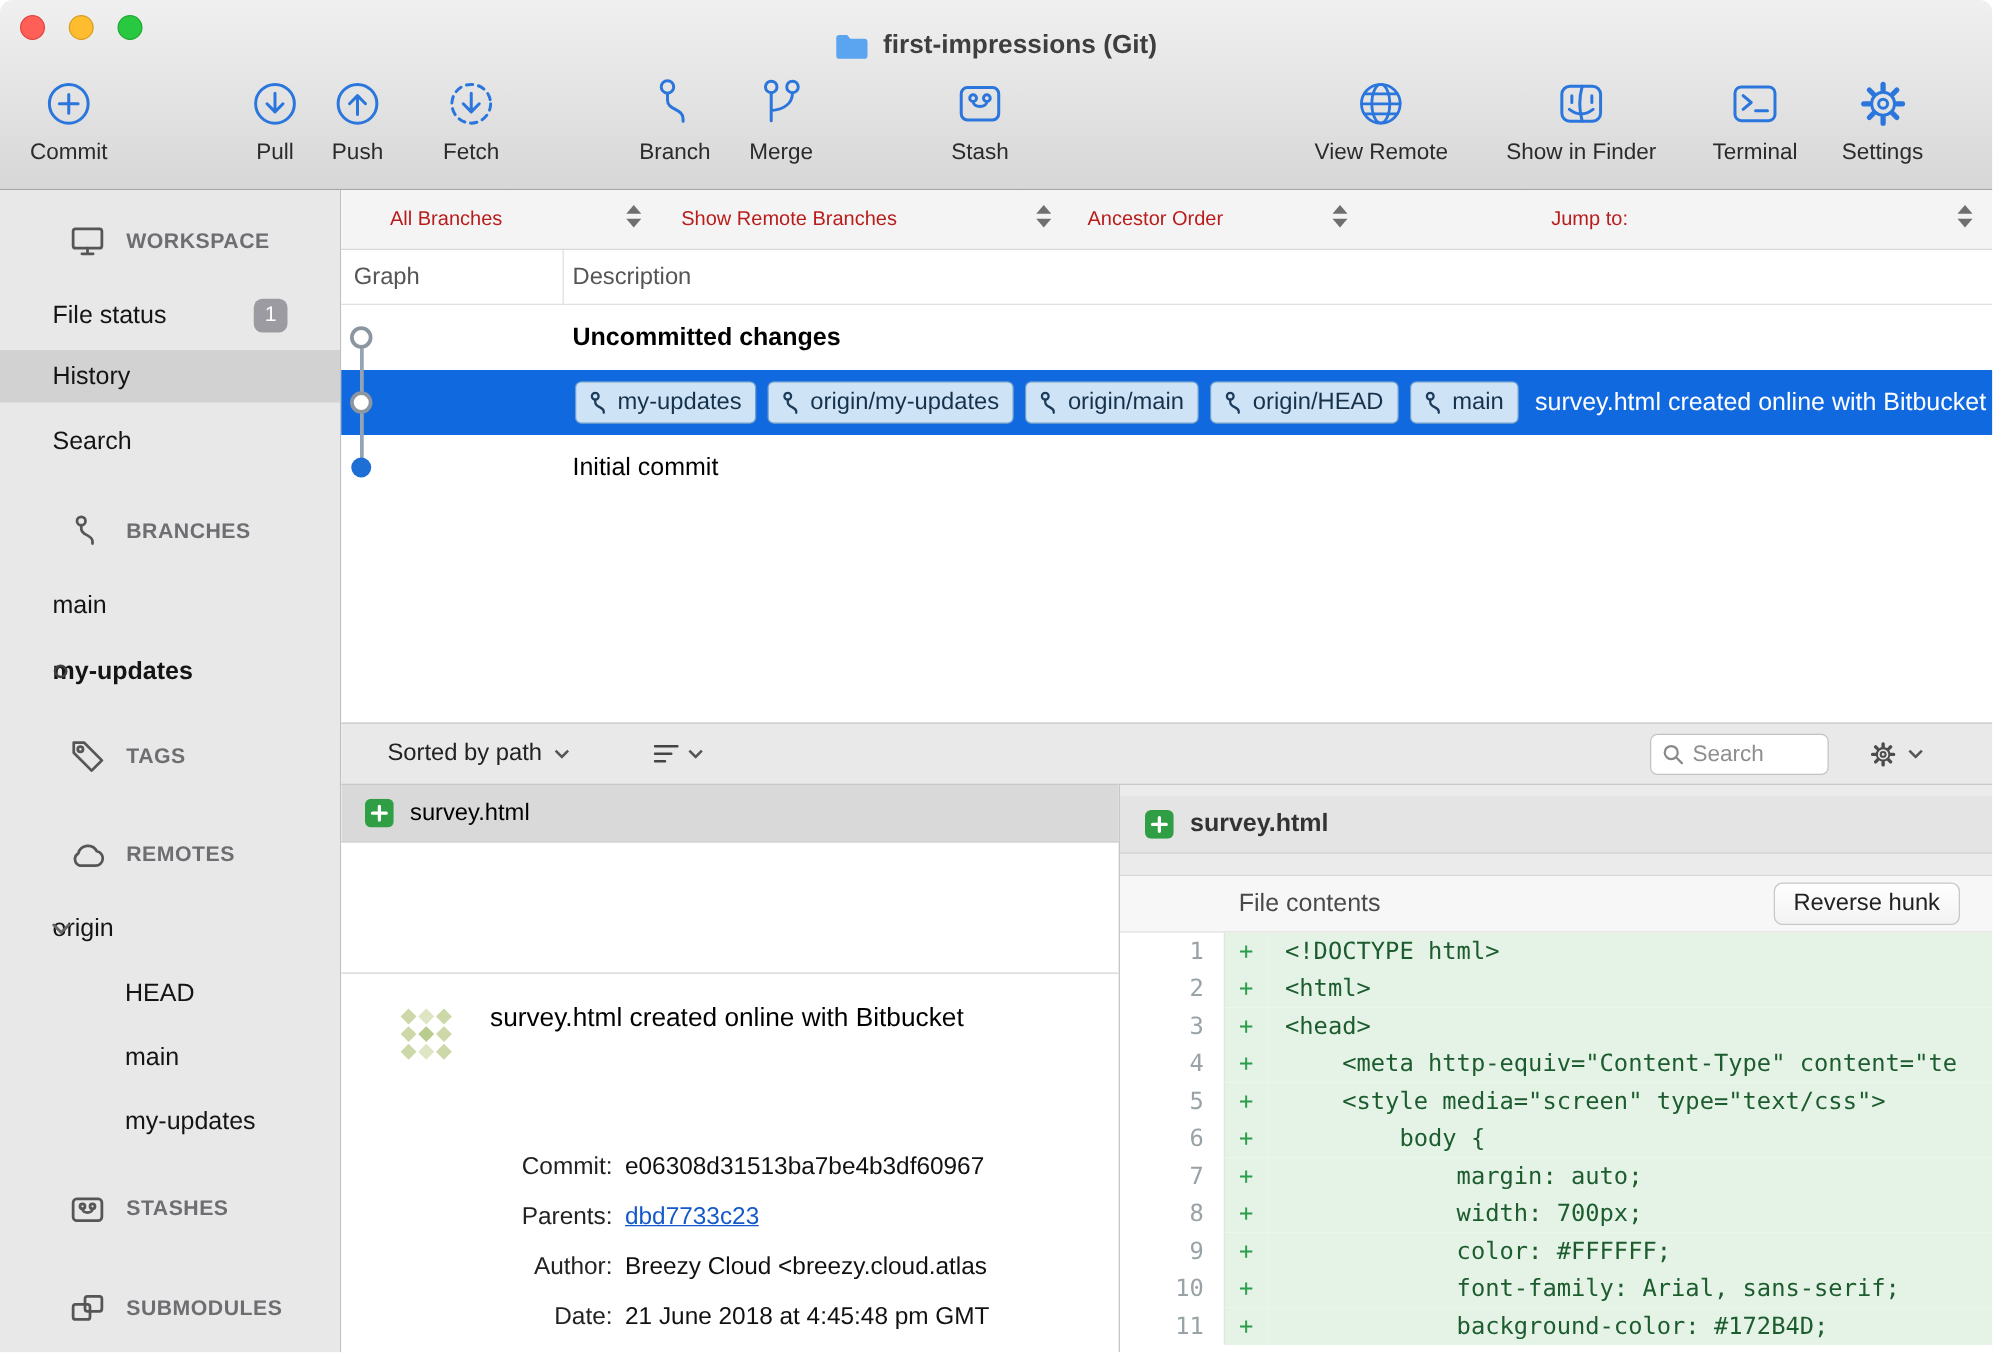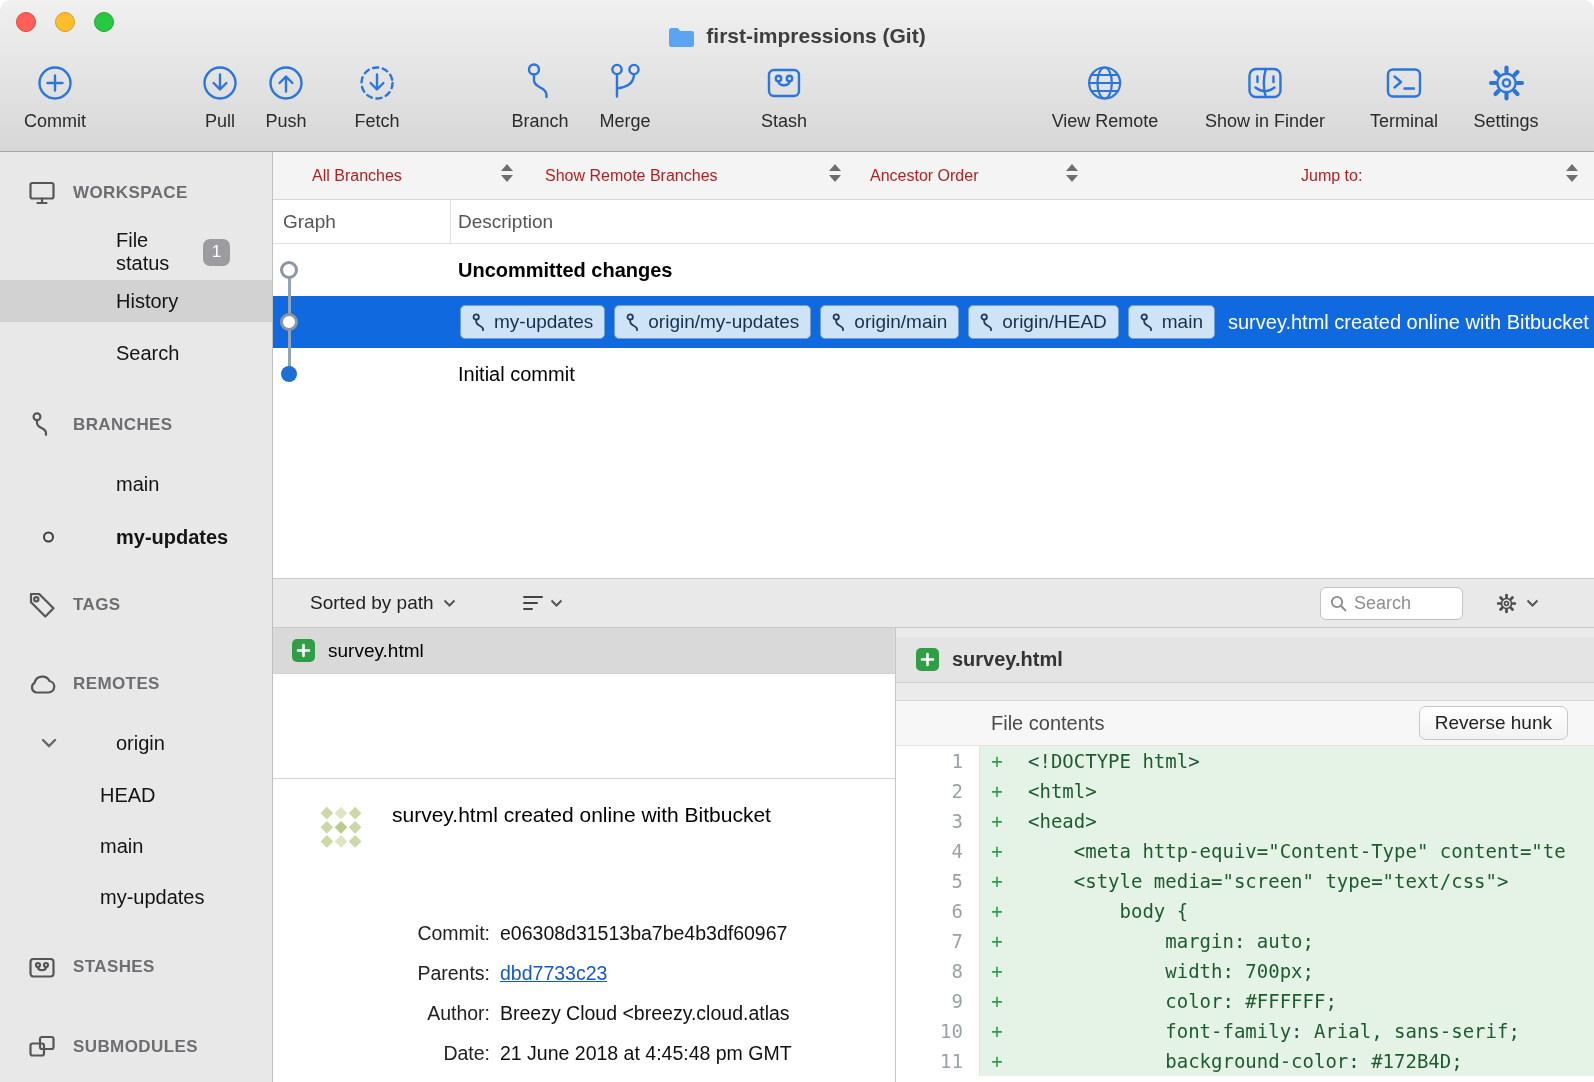--- a/index.html
+++ b/index.html
@@ -23,23 +23,23 @@
   .toolbar { position:absolute; top:48px; left:0; right:0; height:104px; }
   .tool { position:absolute; top:10px; transform:translateX(-50%); display:flex;
           flex-direction:column; align-items:center; cursor:default; }
   .ticon { height:50px; display:flex; align-items:center; justify-content:center; }
   .tlabel { margin-top:3px; font-size:18px; color:#2b2b2b; white-space:nowrap; }
 
   
   .sidebar { position:absolute; top:152px; left:0; bottom:0; width:273px;
              background:#e8e8e8; border-right:1px solid #bfbfbf; }
   .side-row { position:absolute; left:0; right:0; height:42px; display:flex; align-items:center; }
-  .side-header { font-size:17px; font-weight:700; letter-spacing:.4px; color:#6d6d72; }
+  .side-header { font-size:17px; font-weight:700; letter-spacing:.4px; color:#6d6d72;margin-left:28px; }
   .side-header .sicon { width:30px; margin-left:27px; margin-right:16px; display:flex; justify-content:center; }
-  .side-item { font-size:20px; color:#141414; padding-left:116px; }
+  .side-item { font-size:20px; color:#141414; padding-left:42px; }
   .side-item.selected { background:#d2d2d2; }
   .side-item.bold { font-weight:700; }
   .bullet { position:absolute; left:43px; top:50%; transform:translateY(-50%);
             width:11px; height:11px; border:2.5px solid #3f3f3f; border-radius:50%; }
   .origin-chevron { position:absolute; left:41px; top:50%; transform:translateY(-50%); display:flex; }
   .badge { margin-left:auto; margin-right:42px; min-width:27px; height:27px; padding:0 6px;
            background:#9b9ba1; color:#fff; border-radius:7px; font-size:17px;
            display:flex; align-items:center; justify-content:center; }
   .remote-children { position:absolute; top:618px; left:0; right:0; }
   .remote-child { height:51px; display:flex; align-items:center; padding-left:100px;
@@ -402,21 +402,21 @@
           <i class="up"></i>
           <i class="dn"></i>
         </span>
 
       <span class="flabel" style="left:597px">Ancestor Order</span>
       <span class="stepper" style="left:793px">
           <i class="up"></i>
           <i class="dn"></i>
         </span>
 
-      <span class="flabel" style="left:1028px">Jump to:</span>
+      <span class="flabel" style="left:968px">Jump to:</span>
       <span class="stepper" style="right:16px">
           <i class="up"></i>
           <i class="dn"></i>
         </span>
     </div>
 
     <div class="thead">
       <span class="th-graph">Graph</span>
       <span class="th-sep"></span>
       <span class="th-desc">Description</span>

